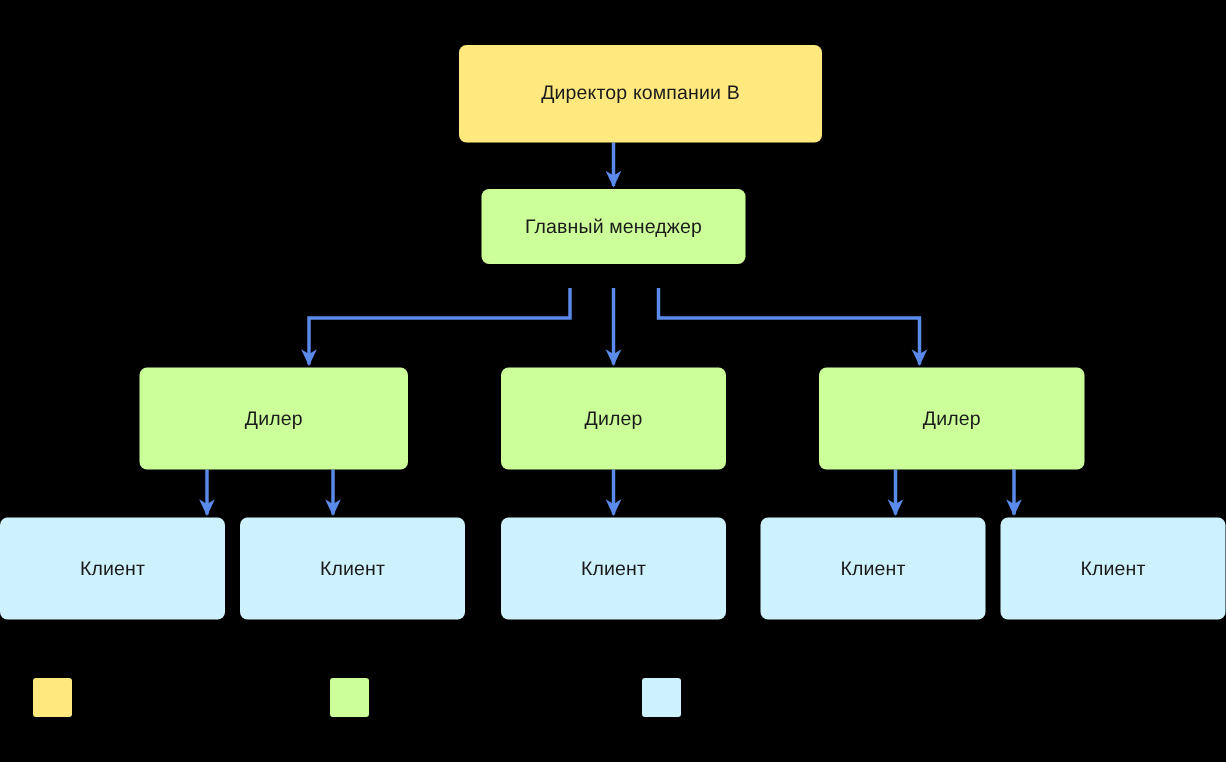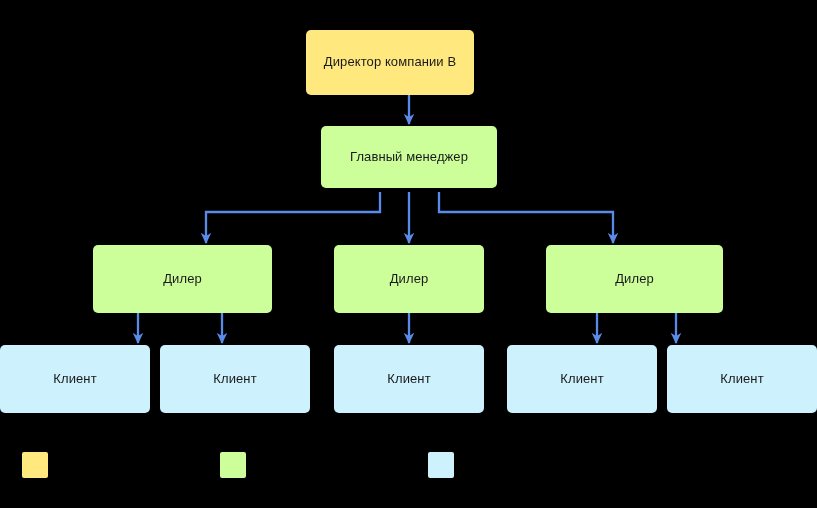--- a/index.html
+++ b/index.html
@@ -78,25 +78,25 @@
       <path d="M 138 313 L 138 343"></path>
       <path d="M 222 313 L 222 343"></path>
 
       <path d="M 409 313 L 409 343"></path>
 
       <path d="M 597 313 L 597 343"></path>
       <path d="M 676 313 L 676 343"></path>
     </g>
   </svg>
 
-  <div class="node" id="node-director" style="left: 306px; top: 30px; width: 168px; height: 65px; background: rgb(255, 233, 127);">
+  <div class="node" id="node-director" style="left: 306px; top: 30px; width: 242px; height: 65px; background: rgb(255, 233, 127);">
     <span class="node-label">Директор компании В</span>
   </div>
 
-  <div class="node" id="node-manager" style="left: 321px; top: 126px; width: 176px; height: 62px; background: rgb(204, 255, 153);">
+  <div class="node" id="node-manager" style="left: 321px; top: 126px; width: 176px; height: 50px; background: rgb(204, 255, 153);">
     <span class="node-label">Главный менеджер</span>
   </div>
 
   <div class="node" id="node-dealer-0" style="left: 93px; top: 245px; width: 179px; height: 68px; background: rgb(204, 255, 153);">
     <span class="node-label">Дилер</span>
   </div>
   <div class="node" id="node-dealer-1" style="left: 334px; top: 245px; width: 150px; height: 68px; background: rgb(204, 255, 153);">
     <span class="node-label">Дилер</span>
   </div>
   <div class="node" id="node-dealer-2" style="left: 546px; top: 245px; width: 177px; height: 68px; background: rgb(204, 255, 153);">

